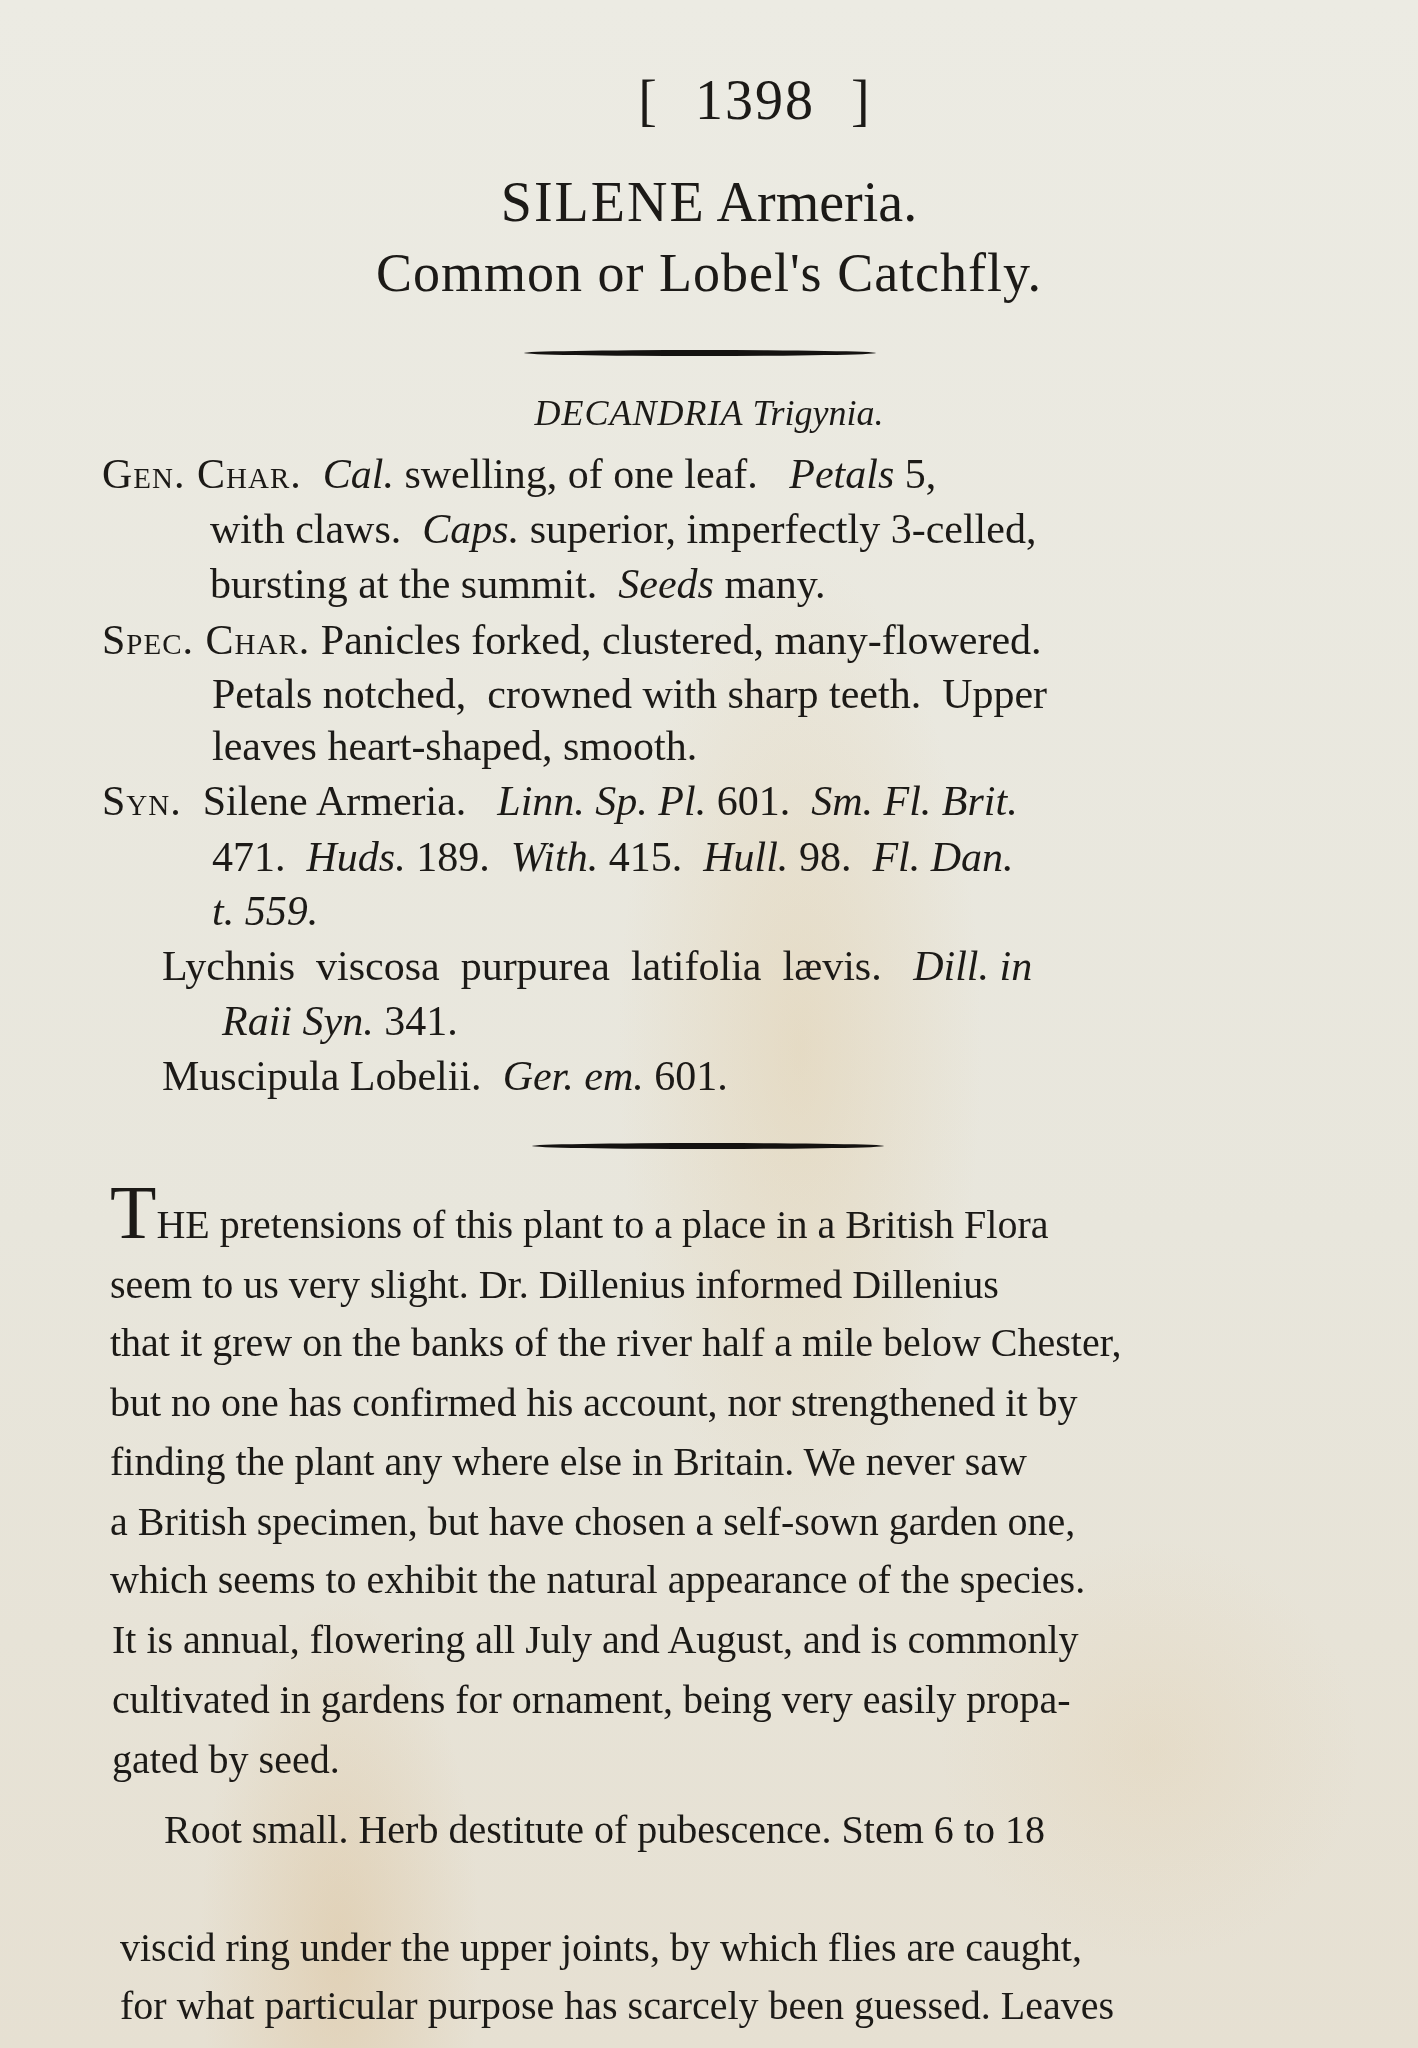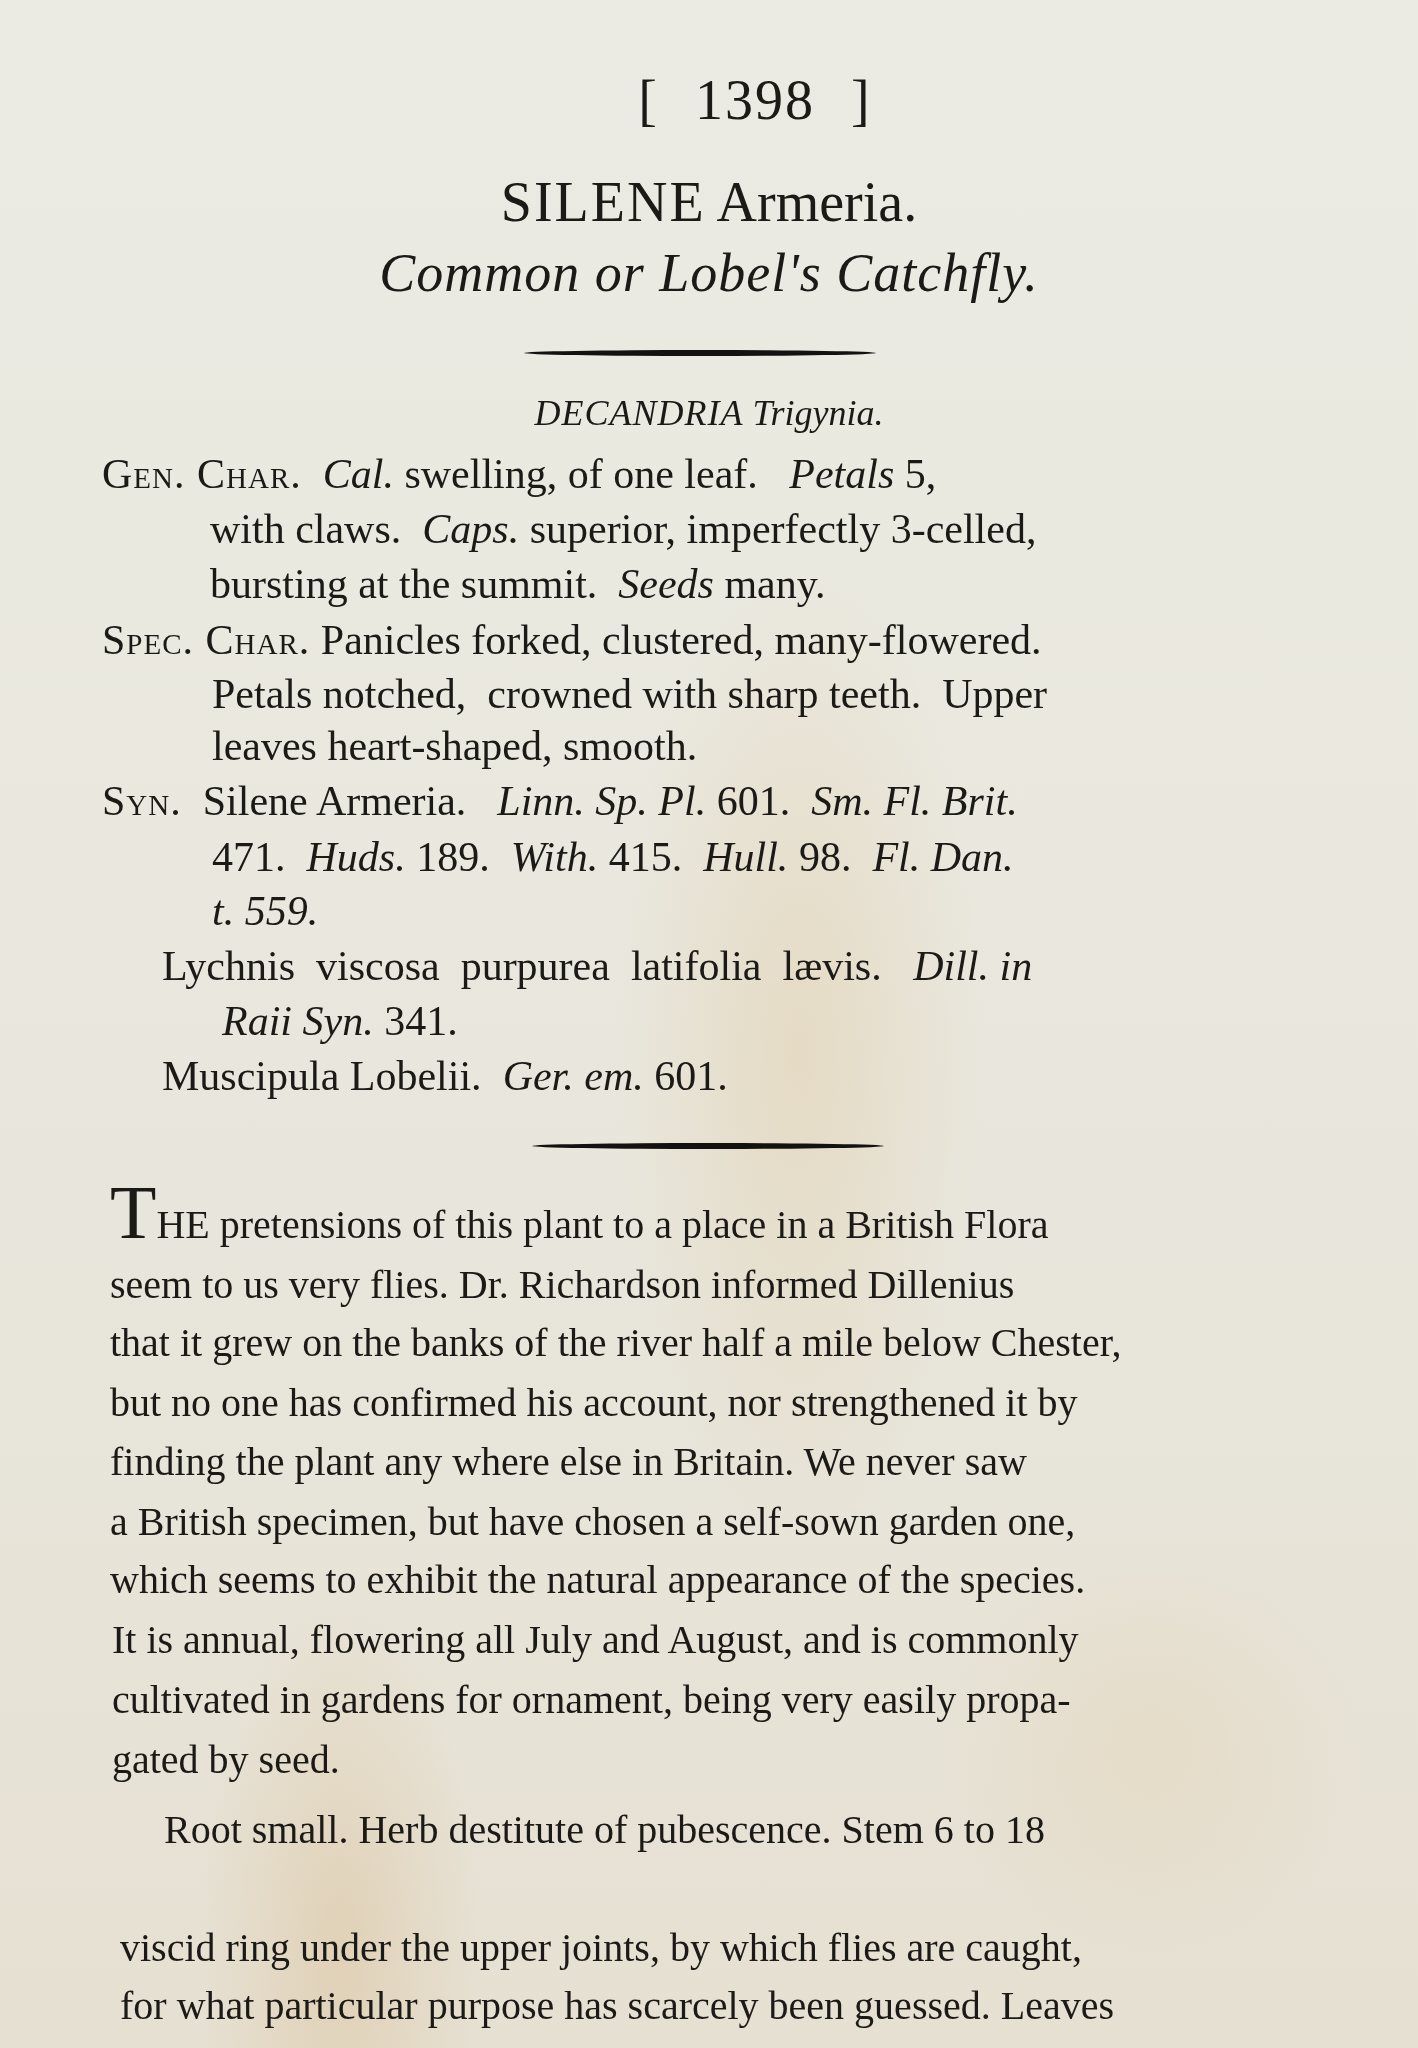--- a/index.html
+++ b/index.html
@@ -16,21 +16,21 @@
     position:relative;
   }
   .page { position:absolute; left:0; top:0; width:1418px; height:2048px; }
   .abs { position:absolute; white-space:nowrap; }
 
   .plate-number { left:0; width:1418px; top:68px; text-align:center; font-size:56px; letter-spacing:2px;margin-left:46px; }
   .plate-number .br { display:inline-block; margin:0 36px; font-weight:normal; }
 
   .title { left:0; width:1418px; top:170px; text-align:center; font-size:56px; }
   .title .genus { letter-spacing:2px; }
-  .common-name { left:0; width:1418px; top:242px; text-align:center; font-size:54px; font-style:italic; letter-spacing:1px; }
+  .common-name { left:0; width:1418px; top:242px; text-align:center; font-size:54px; letter-spacing:1px; }
 
   .rule { height:6px; background:#141210; border-radius:50%; }
   .rule1 { left:524px; top:350px; width:352px; }
   .rule2 { left:532px; top:1143px; width:352px; }
 
   .classification { left:0; width:1418px; top:392px; text-align:center; font-size:36px; font-style:italic; }
   .classification .cls { letter-spacing:1px;font-family:Liberation Serif, serif; }
 
   .entry { font-size:42px; line-height:53px; }
   .sc { font-variant:small-caps; letter-spacing:1px; }
@@ -81,21 +81,21 @@
   <div class="abs entry" style="left:212px; top:885px;" id="sy2"><span class="it" style="white-space: pre;">t. 559.</span></div>
   <div class="abs entry" style="left:162px; top:940px;" id="sy3"><span style="white-space: pre;">Lychnis  viscosa  purpurea  latifolia  lævis.   </span><span class="it" style="white-space: pre;">Dill. in</span></div>
   <div class="abs entry" style="left:222px; top:995px;" id="sy4"><span class="it" style="white-space: pre;">Raii Syn.</span><span style="white-space: pre;"> 341.</span></div>
   <div class="abs entry" style="left:162px; top:1050px;" id="sy5"><span style="white-space: pre;">Muscipula Lobelii.  </span><span class="it" style="white-space: pre;">Ger. em.</span><span style="white-space: pre;"> 601.</span></div>
 
   <div class="abs rule rule2"></div>
 
   <div class="abs body-text" style="left:110px; top:1182px;">
     <span class="dropcap">T</span><span>HE pretensions of this plant to a place in a British Flora</span>
   </div>
-  <div class="abs body-text" style="left:110px; top:1255px;">seem to us very flies.  Dr. Richardson informed Dillenius</div>
+  <div class="abs body-text" style="left:110px; top:1255px;">seem to us very slight.  Dr. Dillenius informed Dillenius</div>
   <div class="abs body-text" style="left:110px; top:1313px;">that it grew on the banks of the river half a mile below Chester,</div>
   <div class="abs body-text" style="left:110px; top:1373px;">but no one has confirmed his account, nor strengthened it by</div>
   <div class="abs body-text" style="left:110px; top:1432px;">finding the plant any where else in Britain.  We never saw</div>
   <div class="abs body-text" style="left:110px; top:1492px;">a British specimen, but have chosen a self-sown garden one,</div>
   <div class="abs body-text" style="left:110px; top:1550px;">which seems to exhibit the natural appearance of the species.</div>
   <div class="abs body-text" style="left:112px; top:1610px;">It is annual, flowering all July and August, and is commonly</div>
   <div class="abs body-text" style="left:112px; top:1670px;">cultivated in gardens for ornament, being very easily propa-</div>
   <div class="abs body-text" style="left:112px; top:1730px;">gated by seed.</div>
 
   <div class="abs body-text" style="left:164px; top:1800px;text-align:right;">Root small.  Herb destitute of pubescence.  Stem 6 to 18</div>

